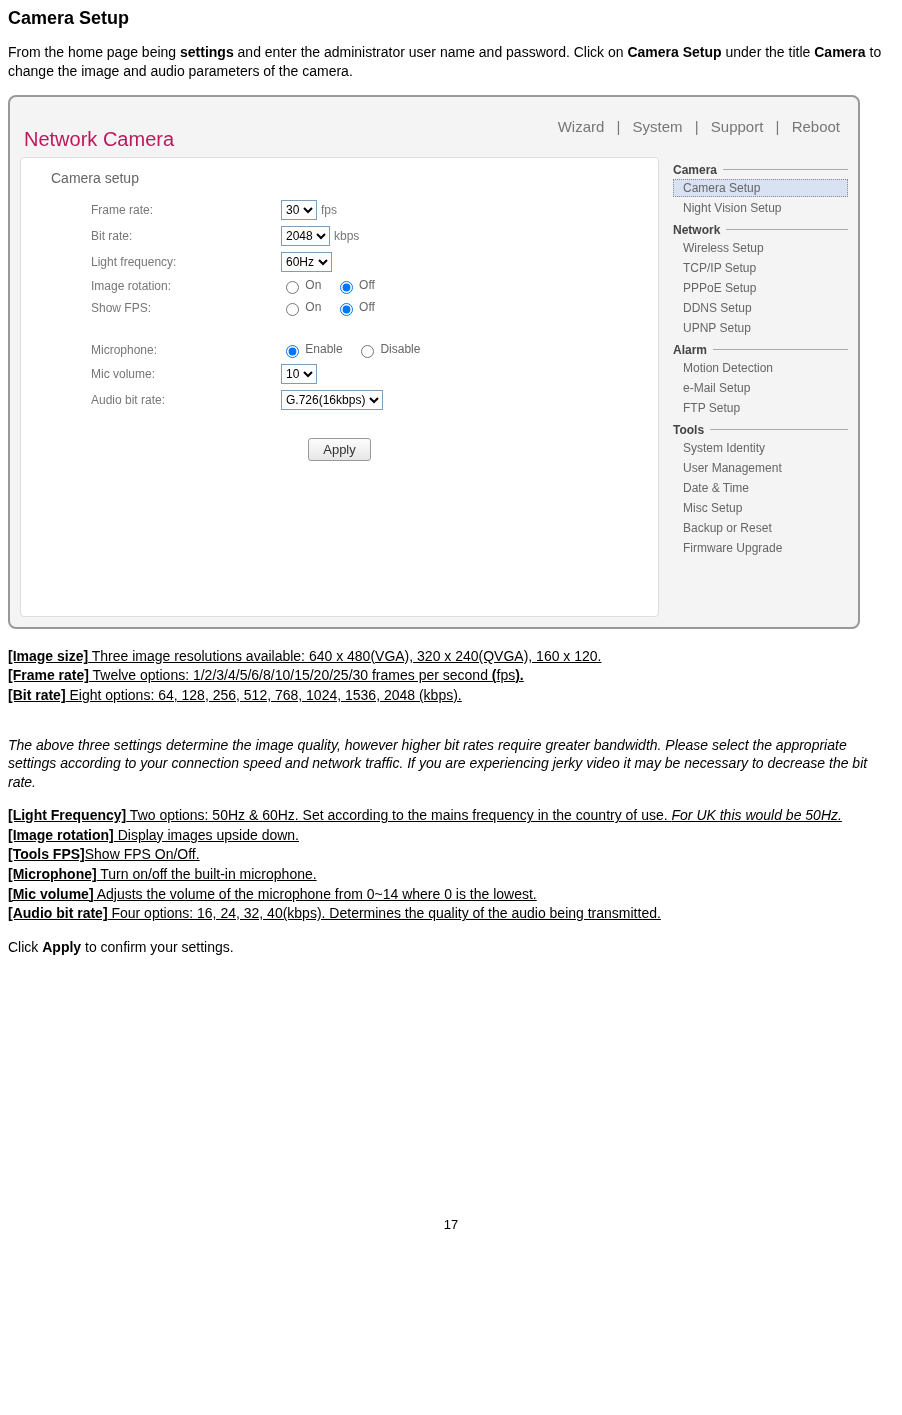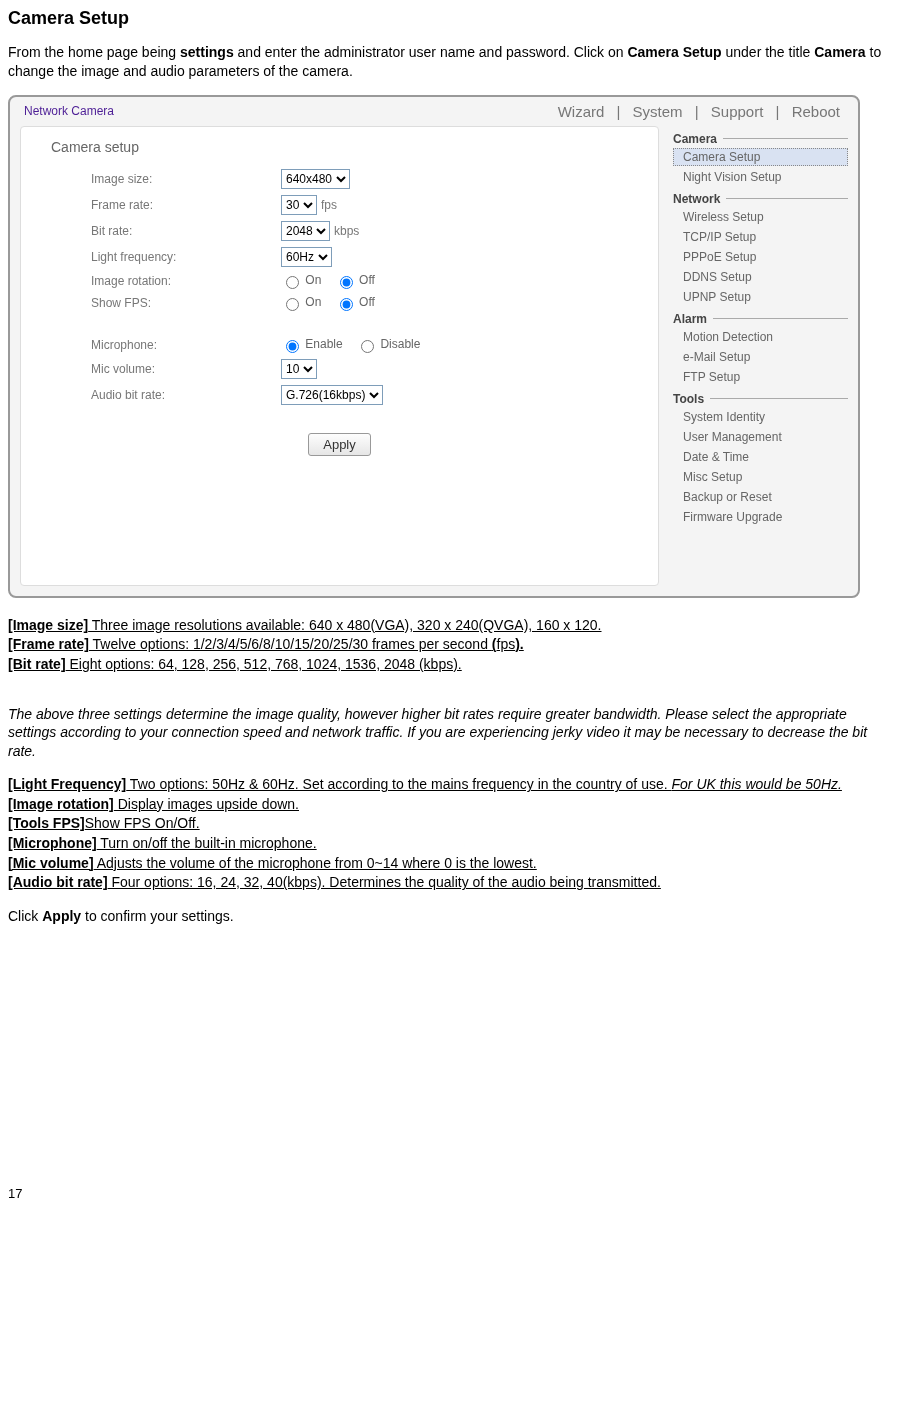--- a/index.html
+++ b/index.html
@@ -33,22 +33,23 @@
     font-family: Verdana, Geneva, sans-serif;
     font-size: 12px;
   }
   .shot-header {
     display: flex;
     justify-content: space-between;
     align-items: center;
     padding: 0 4px 6px 4px;
   }
   .shot-header .brand {
-    font-size: 12px;
-    color: #4c1d95;
+    font-size: 20px;
+    color: #be185d;
+    margin-top: 25px;
   }
   .shot-header .toplinks { color: #777; font-size: 15px; }
   .shot-header .toplinks span { padding: 0 4px; }
 
   .shot-body {
     display: flex;
     align-items: flex-start;
   }
   .main-pane {
     background: #fff;
@@ -120,21 +121,21 @@
     margin: 2px 0;
   }
   .side-item.active {
     background: #d9e2f2;
     border: 1px dotted #888;
     padding: 1px 0 1px 9px;
   }
 
   .desc-block { line-height: 1.4; text-decoration: underline; }
   .desc-block div { margin: 0; }
-  .pagenum { text-align: left; font-size: 13px; margin-top: 260px; }
+  .pagenum { text-align: center; font-size: 13px; margin-top: 260px; }
 </style>
 </head>
 <body>
 
 <h2>Camera Setup</h2>
 
 <p>
   <span>From the home page being </span><span class="bold">settings</span><span> and enter the administrator user name and password. Click on </span><span class="bold">Camera Setup</span><span> under the title </span><span class="bold">Camera</span><span> to change the image and audio parameters of the camera.</span>
 </p>
 
@@ -149,24 +150,20 @@
       <span>Support</span>
       <span>|</span>
       <span>Reboot</span>
     </div>
   </div>
 
   <div class="shot-body">
     <div class="main-pane">
       <div class="section-title">Camera setup</div>
 
-      <div class="form-row">
-        <div class="lbl">Image size:</div>
-        <div class="ctrl"><select><option>640x480</option></select></div>
-      </div>
 
       <div class="form-row">
         <div class="lbl">Frame rate:</div>
         <div class="ctrl"><select><option>30</option></select><span class="suffix">fps</span></div>
       </div>
 
       <div class="form-row">
         <div class="lbl">Bit rate:</div>
         <div class="ctrl"><select><option>2048</option></select><span class="suffix">kbps</span></div>
       </div>

